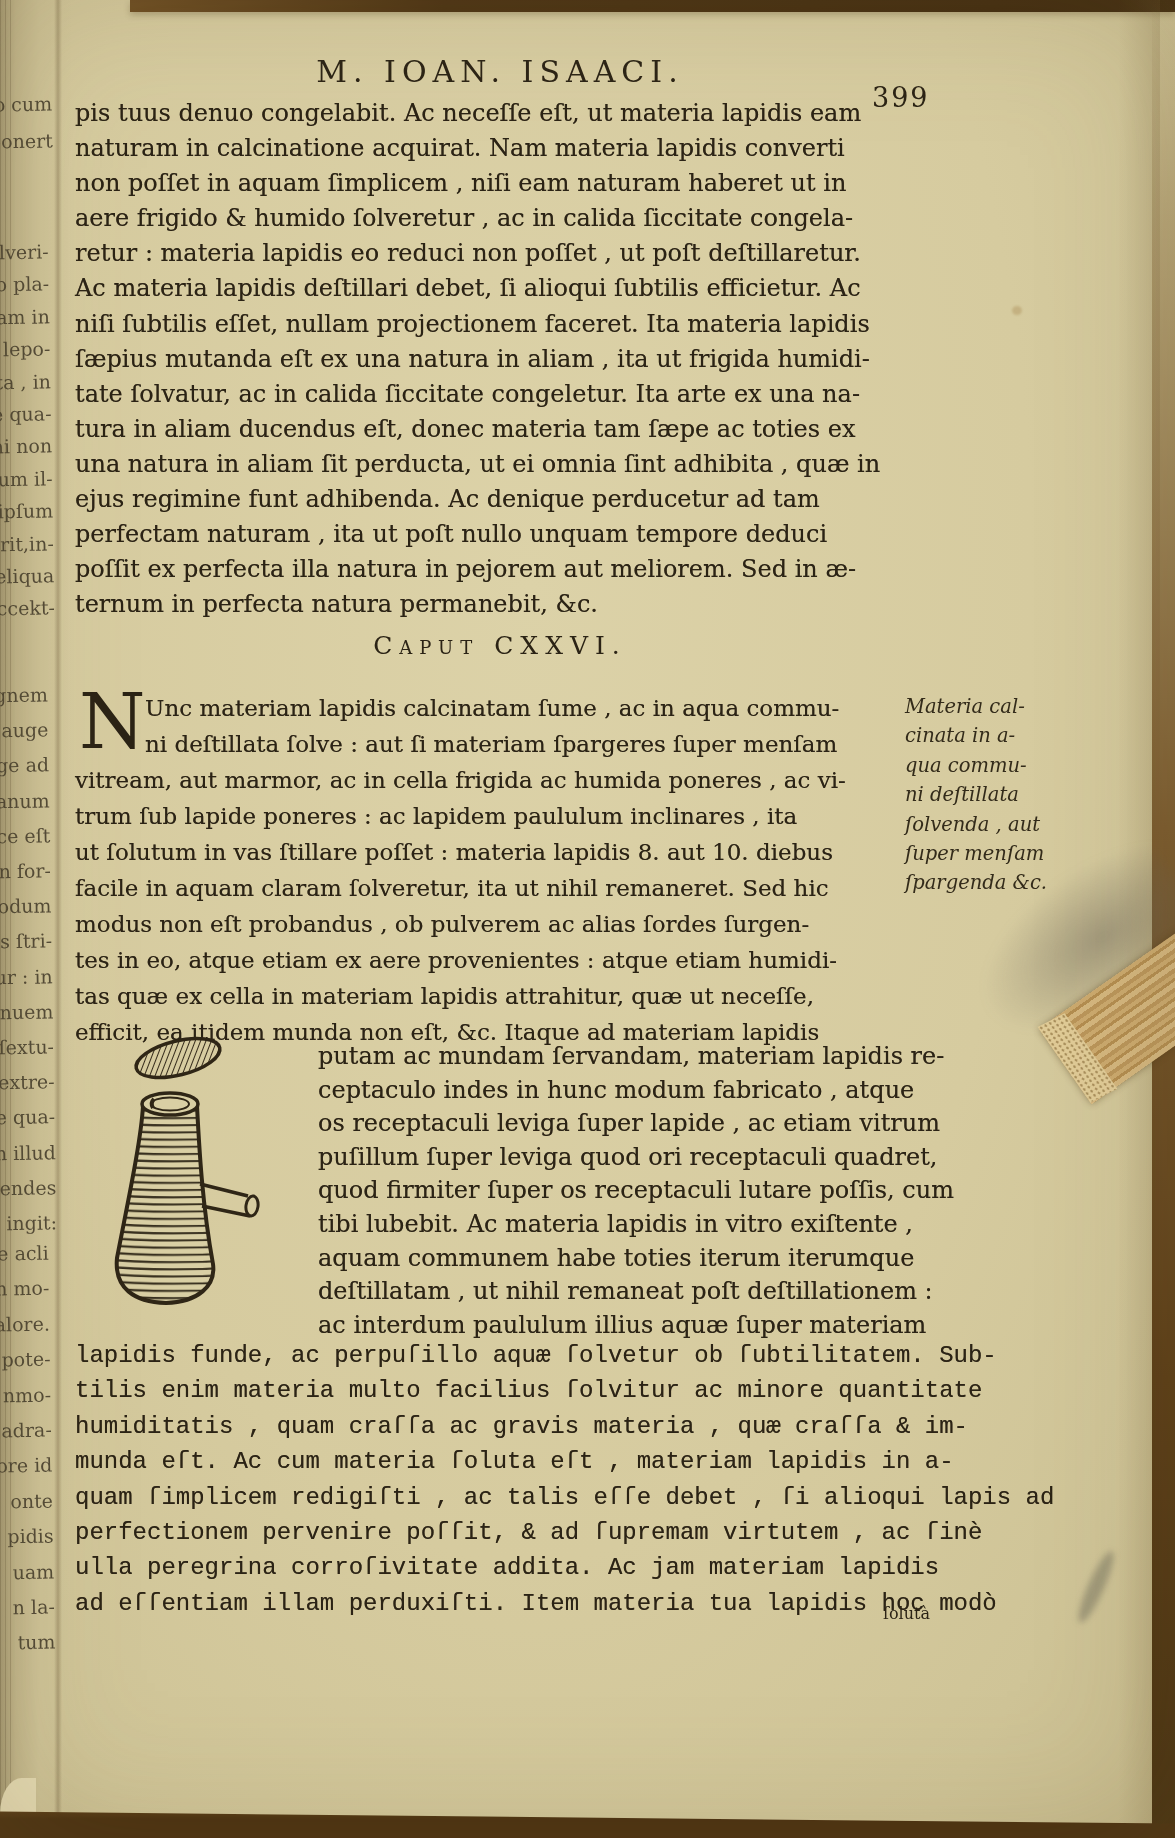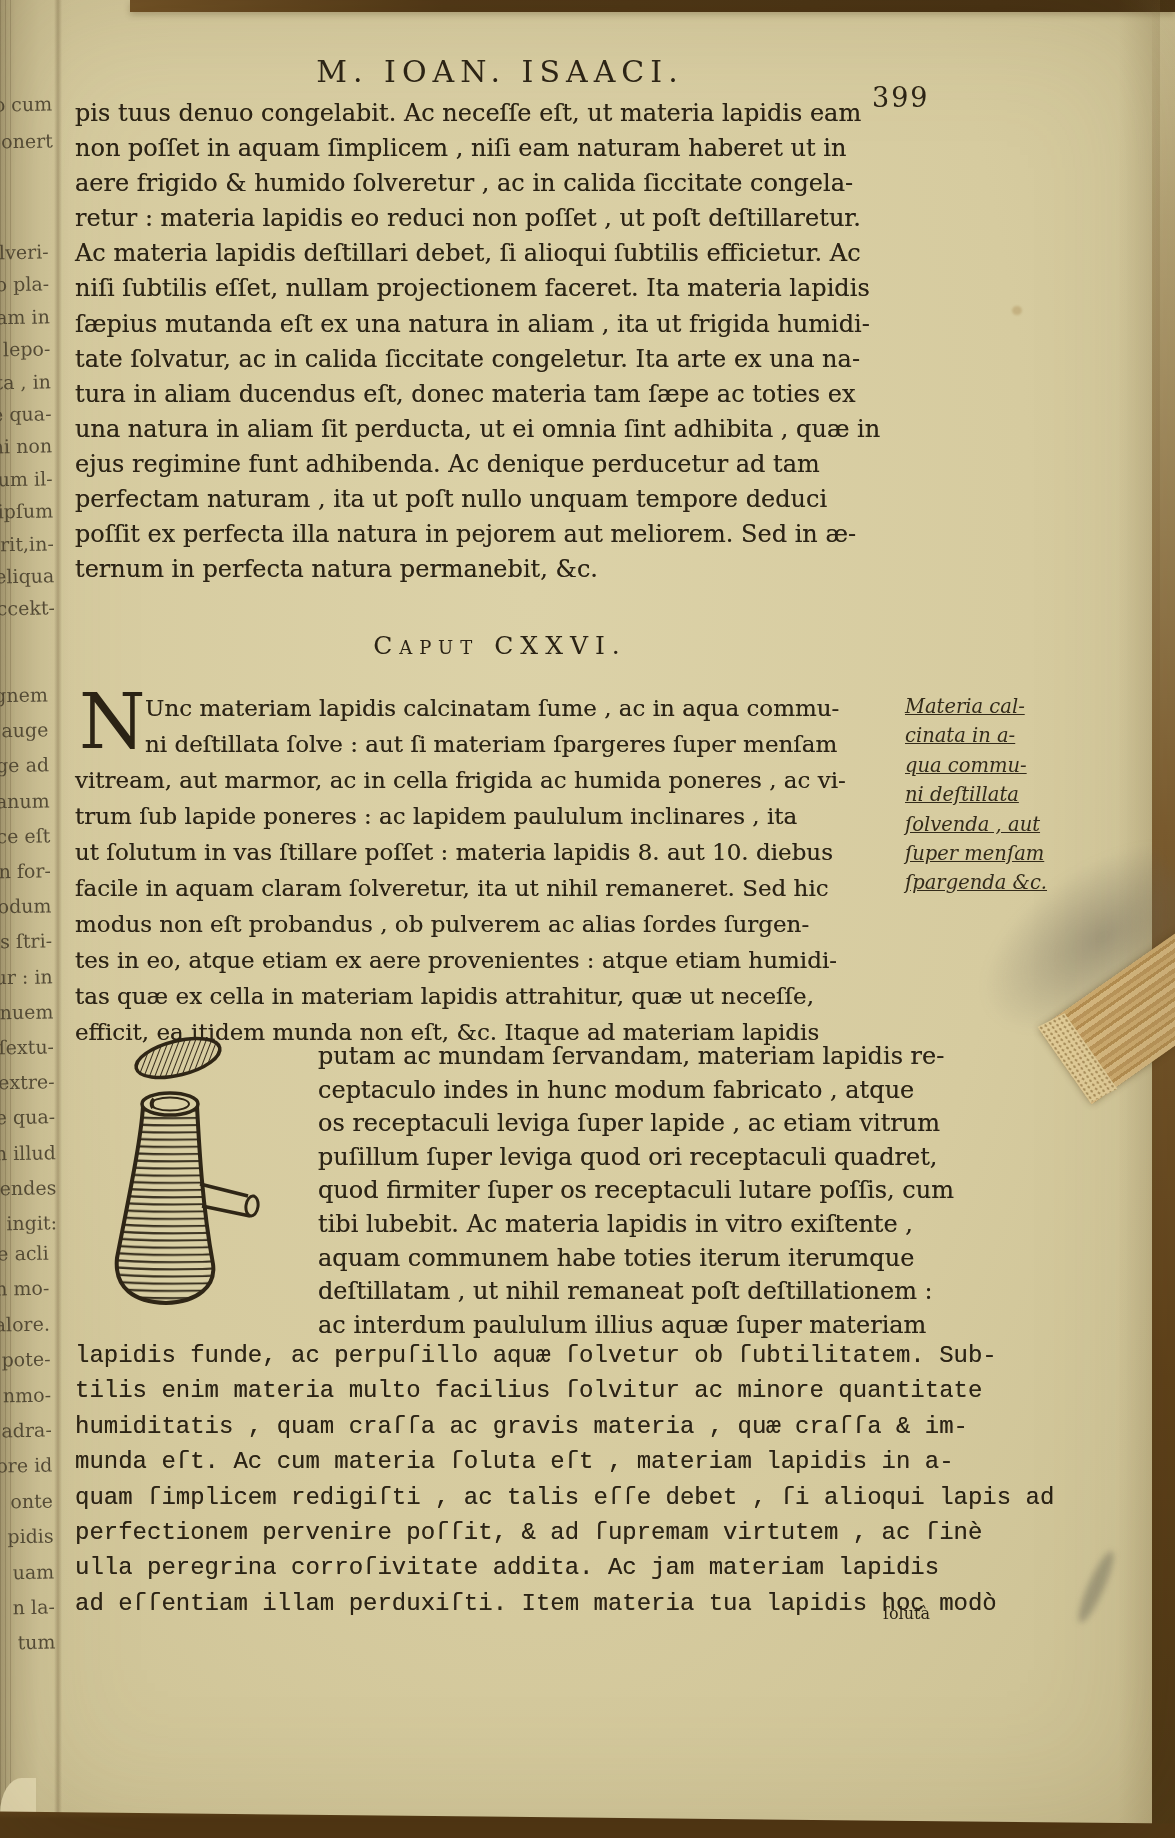--- a/index.html
+++ b/index.html
@@ -13,21 +13,21 @@
   .header{left:75px;top:54px;width:850px;text-align:center;font-size:30px;letter-spacing:6px;}
   .pagenum{left:872px;top:58px;font-size:27px;letter-spacing:2px;margin-top:24px;}
   .p1{left:75px;top:96px;font-size:24px;line-height:35.1px;}
   .caput{left:75px;top:631px;width:850px;text-align:center;font-size:25px;letter-spacing:7px;font-variant:small-caps;}
   .dropcap{left:79px;top:684px;font-size:76px;line-height:76px;}
   .p2{left:75px;top:690px;font-size:23px;line-height:36px;}
   .p2 .line:nth-child(-n+2){padding-left:70px;}
   .beside{left:318px;top:1040px;font-size:24px;line-height:33.6px;}
   .after{left:75px;top:1338px;font-size:24px;line-height:35.4px;font-family:Liberation Mono, monospace;}
   .catchword{left:640px;top:1604px;width:290px;text-align:right;font-size:16px;}
-  .marginnote{left:905px;top:692px;width:258px;font-style:italic;font-size:19.5px;line-height:29.4px;color:#332b1a;text-decoration:underline;}
+  .marginnote{left:905px;top:692px;width:258px;font-style:italic;font-size:19.5px;line-height:29.4px;color:#332b1a;}
   .p1,.p2,.beside,.after{text-shadow:0 0 .5px rgba(43,35,21,.55);}
   
   .gutter{left:0;top:0;width:58px;height:1838px;overflow:hidden;font-size:19px;color:#453d2c;}
   .gutter .grp{position:absolute;right:6px;text-align:right;white-space:nowrap;transform:rotate(-1deg);opacity:.9;}
   .g1{top:86px;line-height:37px;}
   .g2{top:236px;line-height:32.4px;}
   .g3{top:678px;line-height:35.2px;}
   .g4{top:1236px;line-height:35.4px;}
   
   .gutter-shade{left:0;top:0;width:72px;height:1838px;background:linear-gradient(90deg,#a69a73 0,#c2b68b 22%,#cfc498 55%,rgba(214,203,159,0) 100%);}
@@ -109,20 +109,21 @@
         <div class="line">n la-</div>
         <div class="line">tum</div>
       </div>
   </div>
 
   <div class="abs header">M. IOAN. ISAACI.</div>
   <div class="abs pagenum">399</div>
 
   <div class="abs p1">
       <div class="line">pis tuus denuo congelabit.  Ac neceſſe eſt, ut materia lapidis eam</div>
+      <div class="line">naturam in calcinatione acquirat.  Nam materia lapidis converti</div>
       <div class="line">non poſſet in aquam ſimplicem , niſi eam naturam haberet ut in</div>
       <div class="line">aere frigido &amp; humido ſolveretur , ac in  calida ſiccitate congela-</div>
       <div class="line">retur : materia lapidis eo reduci  non poſſet , ut poſt  deſtillaretur.</div>
       <div class="line">Ac materia lapidis deſtillari debet, ſi alioqui ſubtilis efficietur.  Ac</div>
       <div class="line">niſi ſubtilis eſſet, nullam projectionem  faceret.  Ita materia lapidis</div>
       <div class="line">ſæpius mutanda eſt ex una natura  in aliam , ita ut frigida humidi-</div>
       <div class="line">tate ſolvatur, ac in calida ſiccitate congeletur.  Ita arte ex  una na-</div>
       <div class="line">tura  in aliam ducendus eſt, donec materia tam  ſæpe  ac toties ex</div>
       <div class="line">una natura in aliam ſit perducta, ut ei  omnia ſint adhibita , quæ in</div>
       <div class="line">ejus regimine  funt adhibenda.  Ac  denique  perducetur  ad  tam</div>

